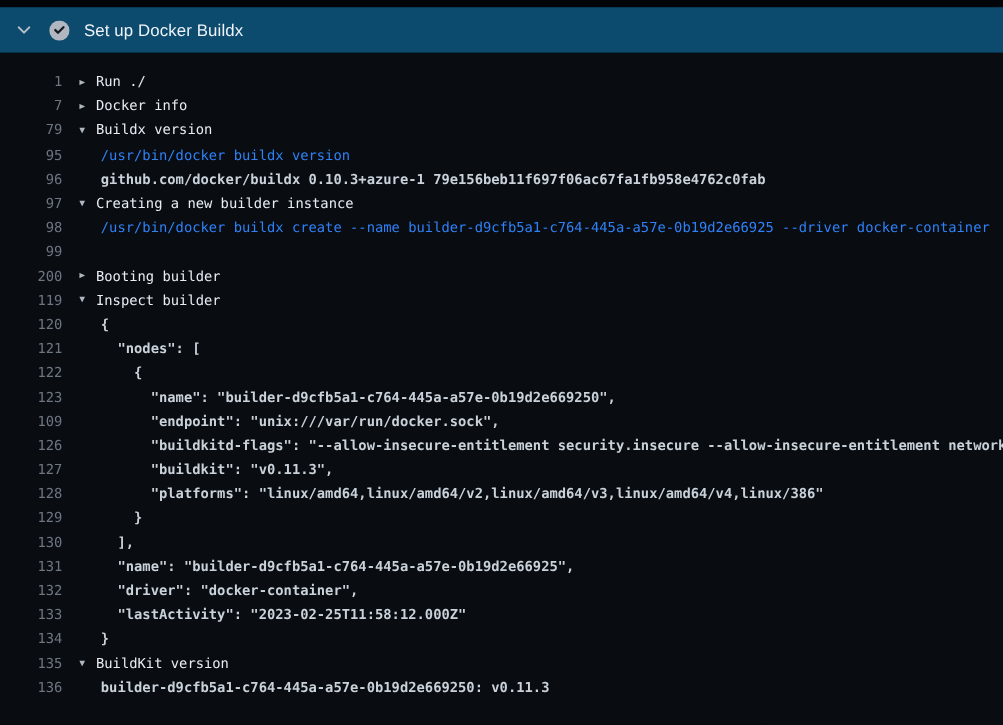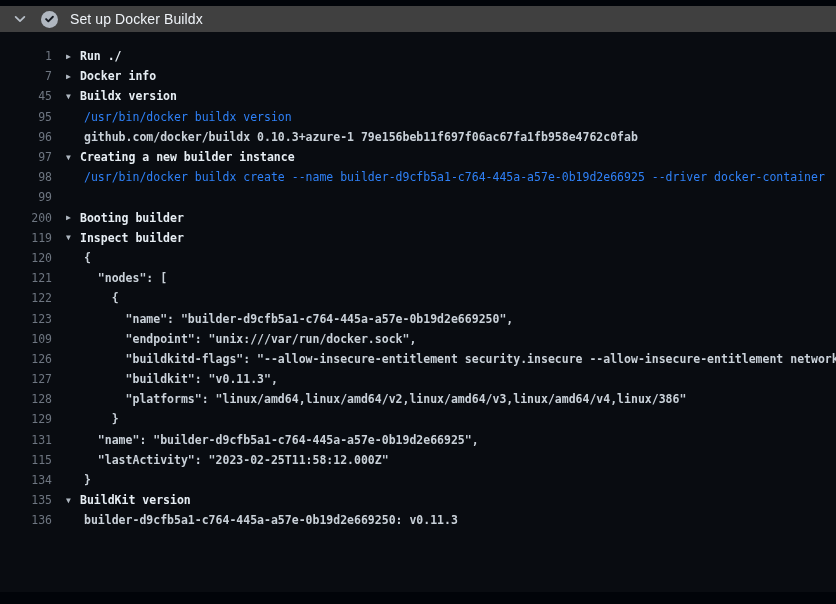--- a/index.html
+++ b/index.html
@@ -5,23 +5,23 @@
   * { margin: 0; padding: 0; box-sizing: border-box; }
   html, body { width: 836px; height: 604px; overflow: hidden; }
   body {
     background: #010409;
     font-family: "Liberation Sans", sans-serif;
   }
 
   
   .step-header {
     margin-top: 6px;
-    height: 26px;
+    height: 38px;
     width: 100%;
-    background: #404040;
+    background: #0c4a6e;
     display: flex;
     align-items: center;
     padding-left: 13px;
     cursor: pointer;
   }
   .step-header .chev { display: inline-flex; width: 14px; height: 14px; }
   .step-header .status { display: inline-flex; margin-left: 14px; }
   .step-title {
     margin-left: 12px;
     color: #eff3f8;
@@ -60,21 +60,21 @@
     white-space: pre;
   }
   .content.plain { padding-left: 18px; }
   .toggle {
     display: inline-block;
     width: 14px;
     font-size: 8px;
     color: #afb8c1;
     flex: 0 0 14px;
   }
-  .txt.group   { color: #e6edf3; font-weight: bold; }
+  .txt.group   { color: #e6edf3; }
   .txt.command { color: #2f81f7; }
   .txt.output  { color: #c9d1d9; font-weight: bold; }
   .content.grp { cursor: pointer; }
 </style>
 </head>
 <body>
 
 <div class="step-header">
   <span class="chev">
     <svg width="14" height="14" viewBox="0 0 16 16">
@@ -86,35 +86,37 @@
       <circle cx="8" cy="8" r="8" fill="#b0b7c0"></circle>
       <path d="M11.2 5.4 L6.9 9.7 L4.8 7.6" stroke="#161b22" stroke-width="1.8" fill="none" stroke-linecap="round" stroke-linejoin="round"></path>
     </svg>
   </span>
   <span class="step-title">Set up Docker Buildx</span>
 </div>
 
 <div class="log">
     <div class="row"><span class="num">1</span><span class="content grp"><span class="toggle">▶</span><span class="txt group">Run ./</span></span></div>
     <div class="row"><span class="num">7</span><span class="content grp"><span class="toggle">▶</span><span class="txt group">Docker info</span></span></div>
-    <div class="row"><span class="num">45</span><span class="content grp"><span class="toggle">▼</span><span class="txt group">Buildx version</span></span></div>
+    <div class="row"><span class="num">79</span><span class="content grp"><span class="toggle">▼</span><span class="txt group">Buildx version</span></span></div>
     <div class="row"><span class="num">95</span><span class="content plain"><span class="txt command">/usr/bin/docker buildx version</span></span></div>
     <div class="row"><span class="num">96</span><span class="content plain"><span class="txt output">github.com/docker/buildx 0.10.3+azure-1 79e156beb11f697f06ac67fa1fb958e4762c0fab</span></span></div>
     <div class="row"><span class="num">97</span><span class="content grp"><span class="toggle">▼</span><span class="txt group">Creating a new builder instance</span></span></div>
     <div class="row"><span class="num">98</span><span class="content plain"><span class="txt command">/usr/bin/docker buildx create --name builder-d9cfb5a1-c764-445a-a57e-0b19d2e66925 --driver docker-container</span></span></div>
     <div class="row"><span class="num">99</span></div>
     <div class="row"><span class="num">200</span><span class="content grp"><span class="toggle">▶</span><span class="txt group">Booting builder</span></span></div>
     <div class="row"><span class="num">119</span><span class="content grp"><span class="toggle">▼</span><span class="txt group">Inspect builder</span></span></div>
     <div class="row"><span class="num">120</span><span class="content plain"><span class="txt output">{</span></span></div>
     <div class="row"><span class="num">121</span><span class="content plain"><span class="txt output">  "nodes": [</span></span></div>
     <div class="row"><span class="num">122</span><span class="content plain"><span class="txt output">    {</span></span></div>
     <div class="row"><span class="num">123</span><span class="content plain"><span class="txt output">      "name": "builder-d9cfb5a1-c764-445a-a57e-0b19d2e669250",</span></span></div>
     <div class="row"><span class="num">109</span><span class="content plain"><span class="txt output">      "endpoint": "unix:///var/run/docker.sock",</span></span></div>
     <div class="row"><span class="num">126</span><span class="content plain"><span class="txt output">      "buildkitd-flags": "--allow-insecure-entitlement security.insecure --allow-insecure-entitlement network.host",</span></span></div>
     <div class="row"><span class="num">127</span><span class="content plain"><span class="txt output">      "buildkit": "v0.11.3",</span></span></div>
     <div class="row"><span class="num">128</span><span class="content plain"><span class="txt output">      "platforms": "linux/amd64,linux/amd64/v2,linux/amd64/v3,linux/amd64/v4,linux/386"</span></span></div>
     <div class="row"><span class="num">129</span><span class="content plain"><span class="txt output">    }</span></span></div>
+    <div class="row"><span class="num">130</span><span class="content plain"><span class="txt output">  ],</span></span></div>
     <div class="row"><span class="num">131</span><span class="content plain"><span class="txt output">  "name": "builder-d9cfb5a1-c764-445a-a57e-0b19d2e66925",</span></span></div>
-    <div class="row"><span class="num">115</span><span class="content plain"><span class="txt output">  "lastActivity": "2023-02-25T11:58:12.000Z"</span></span></div>
+    <div class="row"><span class="num">132</span><span class="content plain"><span class="txt output">  "driver": "docker-container",</span></span></div>
+    <div class="row"><span class="num">133</span><span class="content plain"><span class="txt output">  "lastActivity": "2023-02-25T11:58:12.000Z"</span></span></div>
     <div class="row"><span class="num">134</span><span class="content plain"><span class="txt output">}</span></span></div>
     <div class="row"><span class="num">135</span><span class="content grp"><span class="toggle">▼</span><span class="txt group">BuildKit version</span></span></div>
     <div class="row"><span class="num">136</span><span class="content plain"><span class="txt output">builder-d9cfb5a1-c764-445a-a57e-0b19d2e669250: v0.11.3</span></span></div>
   </div>
 
 </body></html>

